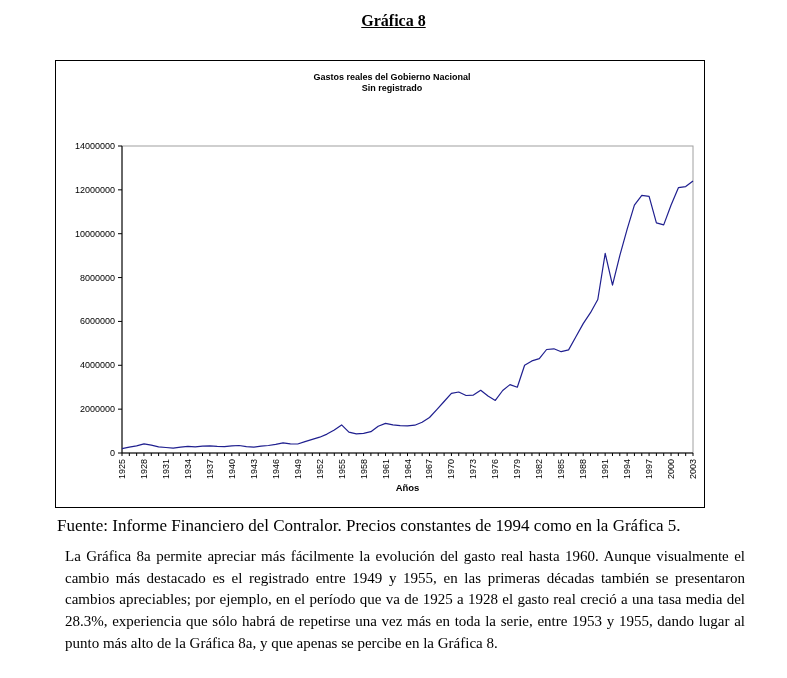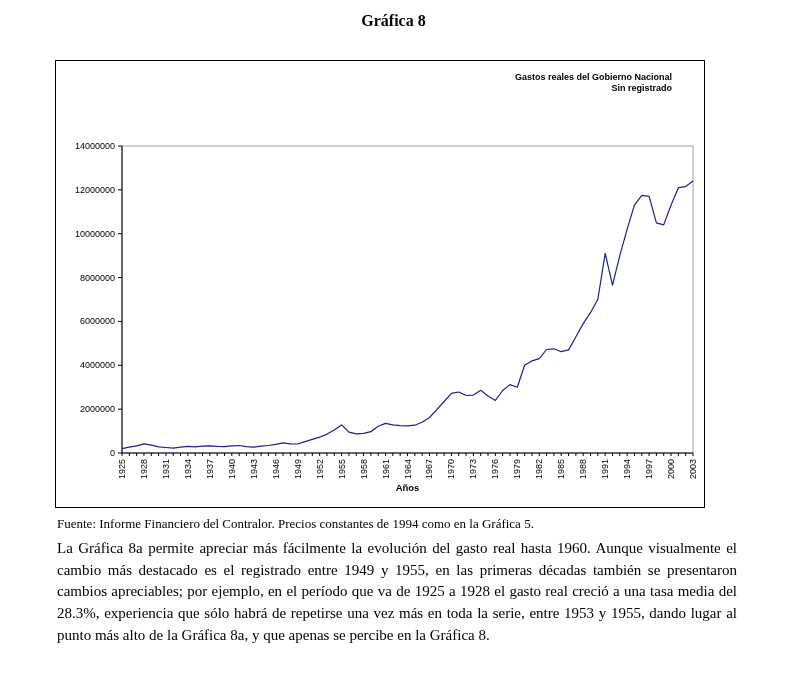--- a/index.html
+++ b/index.html
@@ -9,44 +9,45 @@
     background:#ffffff;
     font-family:"Liberation Serif", serif;
     color:#000;
     overflow:hidden;
   }
   .figure-title{
     position:absolute;top:12px;left:0;width:787px;
     text-align:center;
     font-size:16px;font-weight:bold;
     margin:0;
+    text-decoration:underline;
   }
   .chart-frame{
     position:absolute;left:55px;top:60px;
     width:648px;height:446px;
     border:1px solid #000;
     background:#fff;
   }
   .chart-title{
     position:absolute;left:56px;top:11px;width:560px;
-    text-align:right;
+    text-align:center;
     font-family:"Liberation Sans", sans-serif;
     font-size:9px;font-weight:bold;line-height:11px;
   }
   #plot{position:absolute;left:0;top:0;}
   #plot text{font-family:"Liberation Sans", sans-serif;fill:#000;}
   .source-note{
     position:absolute;left:57px;top:516px;width:690px;
-    font-size:13px;margin:0;
+    font-size:17px;margin:0;
   }
   .body-paragraph{
     position:absolute;left:57px;top:538px;width:680px;
     font-size:15px;line-height:21.7px;
     text-align:justify;
-    margin:0;
+    margin:8px;
   }
 </style>
 </head>
 <body>
 
 <div class="page">
 
   <h1 class="figure-title">Gráfica 8</h1>
 
   <div class="chart-frame">

